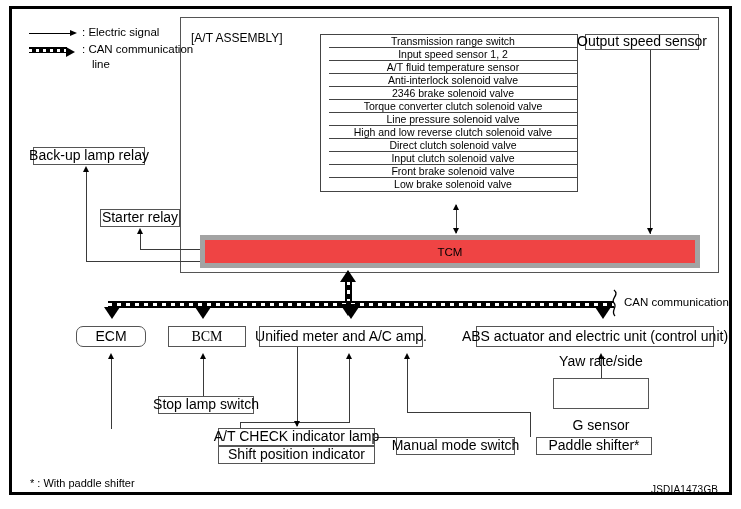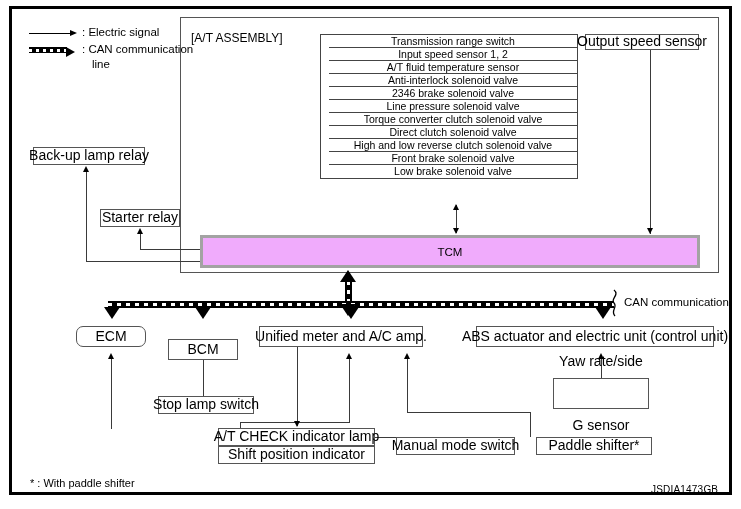--- a/index.html
+++ b/index.html
@@ -68,22 +68,22 @@
     height: 13px;
     text-align: center;
     color: #000;
     white-space: nowrap;
     overflow: hidden;
   }
   .complist .row:last-child { border-bottom: none; }
   
   .tcm {
     position: absolute;
-    border: 3px solid #a3a3a3;
-    background: #f0abfc;
+    border: 5px solid #a3a3a3;
+    background: #ef4444;
     display: flex; align-items: center; justify-content: center;
     font-size: 11.5px;
     z-index: 6;
   }
   
   .hline, .vline {
     position: absolute;
     background: #3a3a3a;
     z-index: 3;
   }
@@ -228,24 +228,25 @@
 
     <div class="assembly" style="left:168px; top:8px; width:539px; height:256px;"></div>
     <div class="assembly-title" style="left:179px; top:22px;">[A/T ASSEMBLY]</div>
 
     <div class="complist" style="left:308px; top:25px; width:258px;">
       <div class="row">Transmission range switch</div>
       <div class="row">Input speed sensor 1, 2</div>
       <div class="row">A/T fluid temperature sensor</div>
       <div class="row">Anti-interlock solenoid valve</div>
       <div class="row">2346 brake solenoid valve</div>
+      <div class="row">Torque converter clutch solenoid valve</div>
       <div class="row">Line pressure solenoid valve</div>
-      <div class="row">Torque converter clutch solenoid valve</div>
+      <div class="row">High and low reverse clutch solenoid valve</div>
       <div class="row">Direct clutch solenoid valve</div>
-      <div class="row">High and low reverse clutch solenoid valve</div>
+      <div class="row">Input clutch solenoid valve</div>
       <div class="row">Front brake solenoid valve</div>
       <div class="row">Low brake solenoid valve</div>
     </div>
 
     <div class="box" style="left:573px; top:25px; width:114px; height:16px;">Output speed sensor</div>
 
     <div class="vline" style="left:444px; top:196px; height:28px;"></div>
     <div class="arrow-up" style="left:441px; top:195px;"></div>
     <div class="arrow-down" style="left:441px; top:219px;"></div>
 
@@ -275,21 +276,21 @@
       <path d="M6 1 C 12 6, 2 10, 6 14 C 10 18, 2 22, 7 27" stroke="#000" stroke-width="1.3" fill="none"></path>
     </svg>
     <div class="can-label" style="left:612px; top:287px;text-align:center;">CAN communication</div>
 
     <div class="can-arrow-down" style="left:92px; top:298px;"></div>
     <div class="can-arrow-down" style="left:183px; top:298px;"></div>
     <div class="can-arrow-down" style="left:331px; top:298px;"></div>
     <div class="can-arrow-down" style="left:583px; top:298px;"></div>
 
     <div class="box" style="left:64px; top:317px; width:70px; height:21px;border-radius:7px;">ECM</div>
-    <div class="box" style="left:156px; top:330px; width:70px; height:21px;">BCM</div>
+    <div class="box" style="left:156px; top:317px; width:78px; height:21px;font-family:Liberation Serif, serif;">BCM</div>
     <div class="box" style="left:247px; top:317px; width:164px; height:21px;">Unified meter and A/C amp.</div>
     <div class="box" style="left:464px; top:317px; width:238px; height:21px;">ABS actuator and electric unit (control unit)</div>
 
     <div class="vline" style="left:99px; top:349px; height:71px;"></div>
     <div class="arrow-up" style="left:96px; top:344px;"></div>
 
     <div class="vline" style="left:191px; top:349px; height:38px;"></div>
     <div class="arrow-up" style="left:188px; top:344px;"></div>
     <div class="box" style="left:146px; top:387px; width:96px; height:18px;">Stop lamp switch</div>
 

